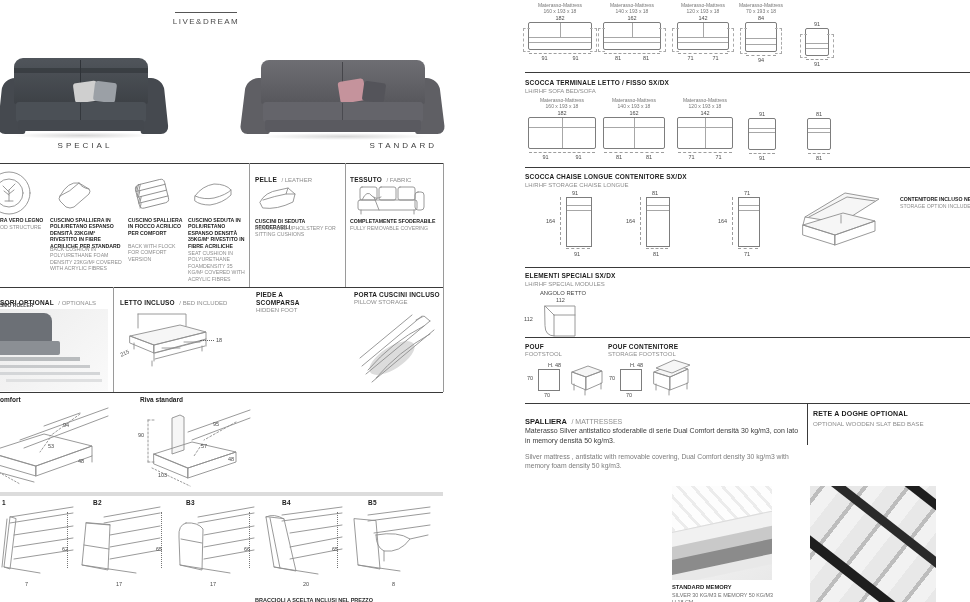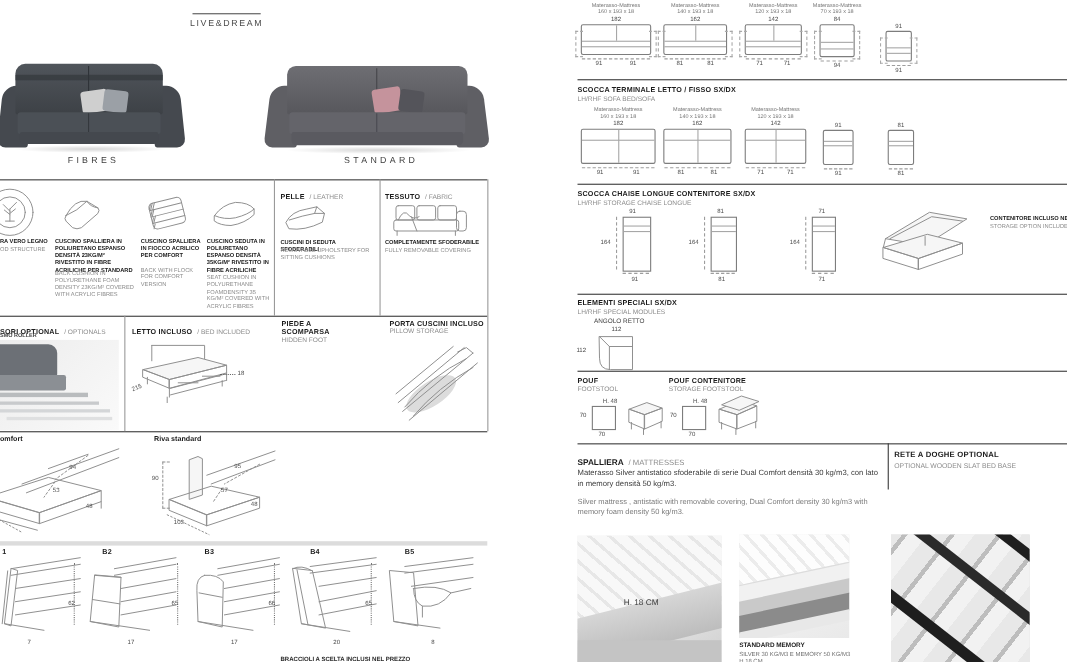--- a/index.html
+++ b/index.html
@@ -53,35 +53,35 @@
     <div class="p-back" style="left:14px;top:0;width:134px;height:46px;background:linear-gradient(#50555b,#3d4146);border-radius:9px 9px 2px 2px"></div>
     <div class="p-back" style="left:14px;top:10px;width:134px;height:5px;background:#33373c;opacity:.7"></div>
     <div class="p-back" style="left:80px;top:2px;width:1px;height:42px;background:#2f3338"></div>
     <div class="p-pill" style="left:74px;top:24px;width:24px;height:20px;background:#cfcfcf;border-radius:3px;transform:rotate(-8deg)"></div>
     <div class="p-pill" style="left:94px;top:24px;width:22px;height:20px;background:#9ba0a6;border-radius:3px;transform:rotate(7deg)"></div>
     <div class="p-seat" style="left:16px;top:44px;width:130px;height:20px;background:#4b5056;border-radius:3px"></div>
     <div class="p-seat" style="left:80px;top:45px;width:1px;height:18px;background:#34383d"></div>
     <div class="p-base" style="left:18px;top:62px;width:126px;height:11px;background:#44484e;border-radius:2px 2px 4px 4px"></div>
     <div class="p-base" style="left:12px;top:74px;width:140px;height:7px;background:radial-gradient(ellipse at center,rgba(0,0,0,.16),rgba(0,0,0,0) 70%)"></div>
   </div>
-  <div class="photo-label" style="left:0;top:141px;width:170px;text-align:center">FIBRES</div>
+  <div class="photo-label" style="left:0;top:141px;width:170px;text-align:center">SPECIAL</div>
 
   <div class="abs" style="left:243px;top:60px;width:205px;height:80px">
     <div class="p-arm" style="left:0;top:18px;width:30px;height:56px;background:#5f5f64;border-radius:12px 3px 2px 8px;transform:skewX(-7deg)"></div>
     <div class="p-arm" style="right:6px;top:18px;width:30px;height:56px;background:#5f5f64;border-radius:3px 12px 8px 2px;transform:skewX(7deg)"></div>
     <div class="p-back" style="left:18px;top:0;width:164px;height:44px;background:linear-gradient(#6e6e73,#57575c);border-radius:8px 8px 2px 2px"></div>
     <div class="p-back" style="left:99px;top:2px;width:1px;height:40px;background:#45454a"></div>
     <div class="p-pill" style="left:96px;top:20px;width:26px;height:22px;background:#c5939c;border-radius:3px;transform:rotate(-9deg)"></div>
     <div class="p-pill" style="left:120px;top:22px;width:22px;height:20px;background:#54545a;border-radius:3px;transform:rotate(8deg)"></div>
     <div class="p-seat" style="left:20px;top:42px;width:160px;height:20px;background:#64646a;border-radius:3px"></div>
     <div class="p-seat" style="left:99px;top:43px;width:1px;height:18px;background:#4a4a50"></div>
     <div class="p-base" style="left:22px;top:60px;width:156px;height:12px;background:#5a5a60;border-radius:2px 2px 4px 4px"></div>
     <div class="p-base" style="left:16px;top:73px;width:170px;height:7px;background:radial-gradient(ellipse at center,rgba(0,0,0,.16),rgba(0,0,0,0) 70%)"></div>
   </div>
-  <div class="photo-label" style="left:244px;top:141px;width:205px;text-align:center">STANDARD</div>
+  <div class="photo-label" style="left:232px;top:141px;width:205px;text-align:right">STANDARD</div>
 
   <div class="hrule" style="left:0;top:163px;width:443px"></div>
   <div class="hrule" style="left:0;top:287px;width:443px"></div>
   <div class="hrule" style="left:0;top:392px;width:443px"></div>
   <div class="abs" style="left:0;top:492px;width:443px;height:4px;background:#dcdcdc"></div>
   <div class="vrule" style="left:249px;top:163px;height:124px"></div>
   <div class="vrule" style="left:345px;top:163px;height:124px"></div>
   <div class="vrule" style="left:443px;top:163px;height:229px"></div>
 
   <div class="abs" style="left:-14px;top:170px">
@@ -549,27 +549,20 @@
   <div class="abs" style="left:525px;top:410px">
     <span style="font-weight:bold;font-size:7.5px;color:#1c1c1c">SPALLIERA</span>
     <span style="font-size:7px;color:#8d8d8d">/ MATTRESSES</span>
   </div>
   <div class="abs para-it" style="left:525px;top:426px;width:276px">Materasso Silver antistatico sfoderabile di serie Dual Comfort densità 30 kg/m3, con lato in memory densità 50 kg/m3.</div>
   <div class="abs para-en" style="left:525px;top:452px;width:276px">Silver mattress , antistatic with removable covering, Dual Comfort density 30 kg/m3  with memory foam density 50 kg/m3.</div>
 
   <div class="abs hb" style="left:813px;top:410px;font-size:7px">RETE A DOGHE OPTIONAL</div>
   <div class="abs hs" style="left:813px;top:420px;font-size:6.2px">OPTIONAL WOODEN SLAT BED BASE</div>
 
-  <div class="abs" style="left:525px;top:487px;width:131px;height:115px;overflow:hidden;background:linear-gradient(150deg,#fbfbfb 0%,#efefef 45%,#dddddd 75%,#cfcfcf 100%)">
-    <div class="abs" style="left:-20px;top:-30px;width:190px;height:105px;transform:rotate(-14deg);
-         background:repeating-linear-gradient(55deg,#f8f8f8 0 9px,#e7e7e7 9px 12px),#f4f4f4"></div>
-    <div class="abs" style="left:-10px;top:56px;width:180px;height:40px;transform:rotate(-14deg);background:linear-gradient(#d6d6d6,#bdbdbd)"></div>
-    <div class="abs" style="left:0;top:95px;width:131px;height:20px;background:#c4c4c4"></div>
-    <div class="abs" style="left:42px;top:56px;font-size:7.5px;color:#3c3c3c">H. 18 CM</div>
-  </div>
 
   <div class="abs" style="left:672px;top:486px;width:100px;height:94px;overflow:hidden;background:linear-gradient(150deg,#fafafa,#e9e9e9)">
     <div class="abs" style="left:-12px;top:-18px;width:140px;height:56px;transform:rotate(-12deg);
          background:repeating-linear-gradient(60deg,#fdfdfd 0 8px,#ececec 8px 11px),#f6f6f6"></div>
     <div class="abs" style="left:-8px;top:34px;width:130px;height:16px;transform:rotate(-12deg);background:#f1f1f1;border-top:1px solid #dcdcdc"></div>
     <div class="abs" style="left:-8px;top:49px;width:130px;height:14px;transform:rotate(-12deg);background:#c9c9c9"></div>
     <div class="abs" style="left:-8px;top:62px;width:130px;height:16px;transform:rotate(-12deg);background:#8b8b8b"></div>
     <div class="abs" style="left:-8px;top:77px;width:130px;height:10px;transform:rotate(-12deg);background:#e8e8e8"></div>
   </div>
   <div class="abs" style="left:672px;top:584px;font-size:5.8px;font-weight:bold;color:#1c1c1c">STANDARD MEMORY</div>

